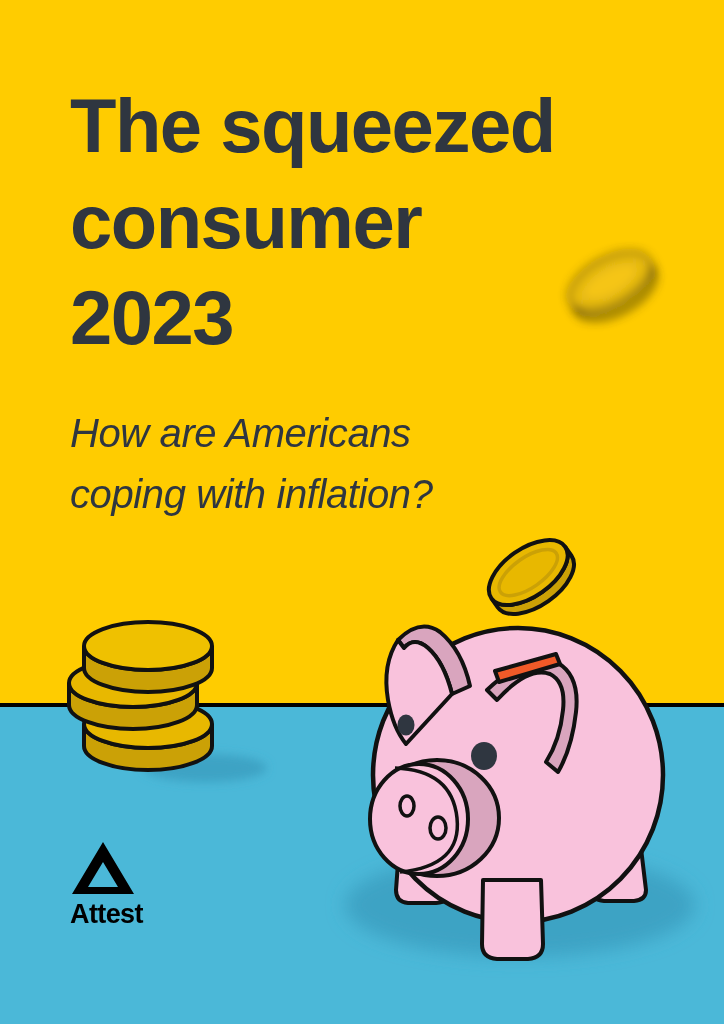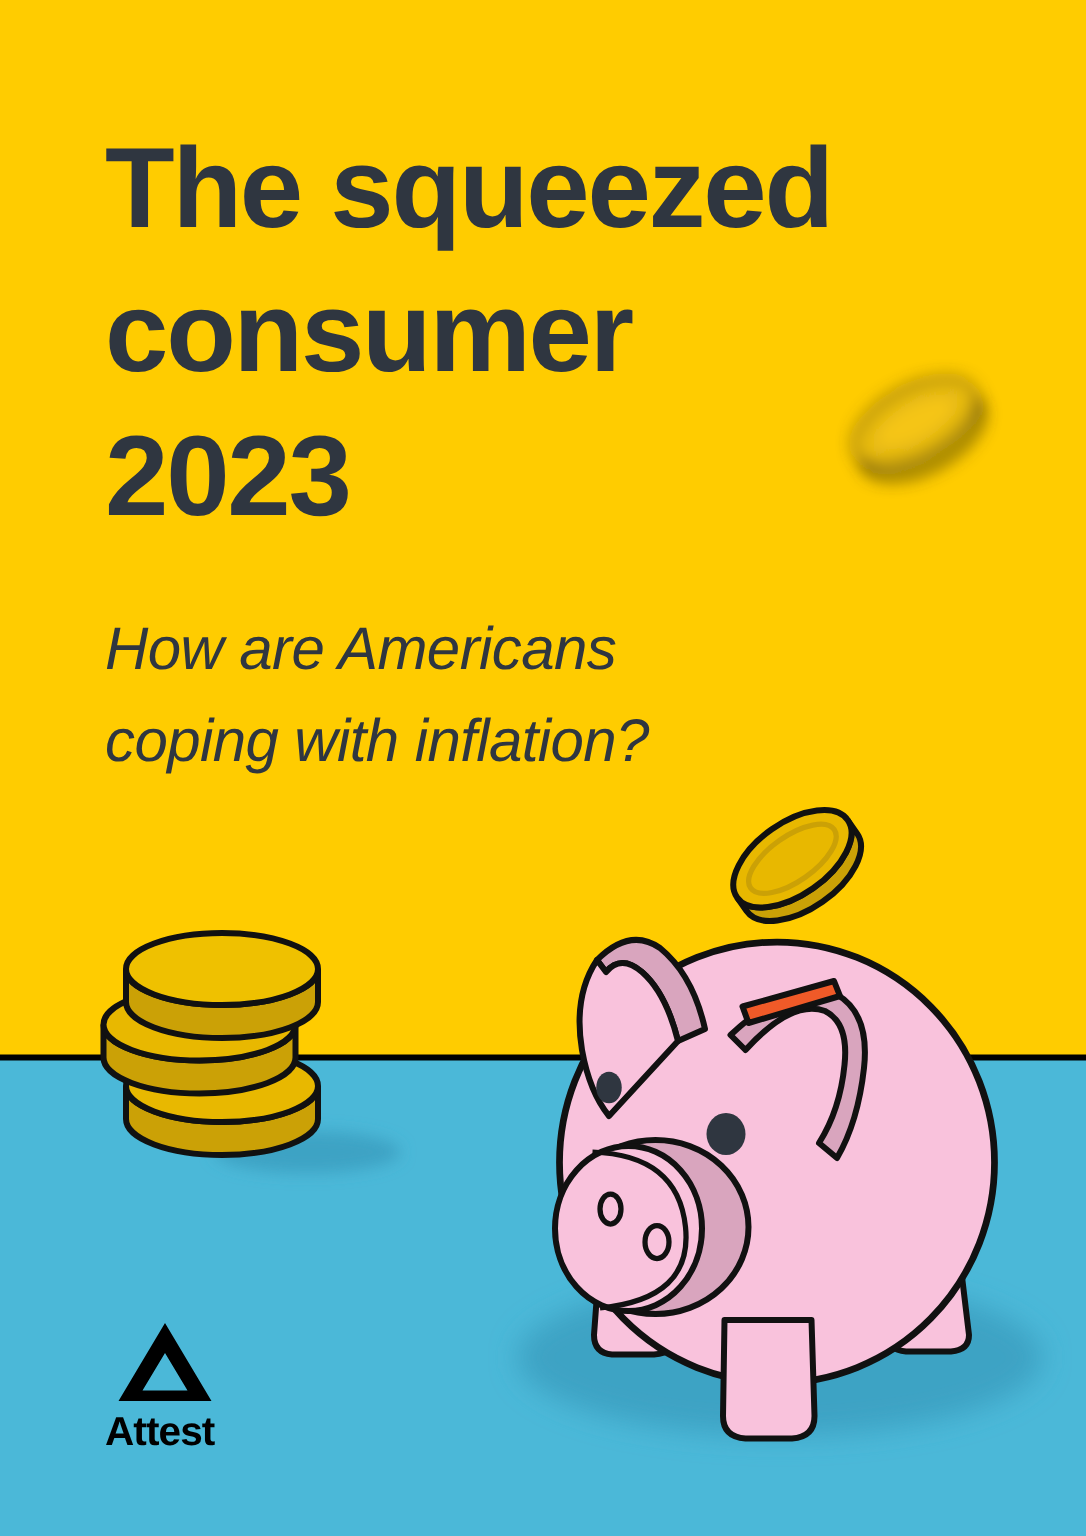--- a/index.html
+++ b/index.html
@@ -71,25 +71,25 @@
     left: 0; top: 0;
     width: 724px;
     height: 1024px;
   }
   .art-back { z-index: 10; }
   .art-front { z-index: 30; }
   
   .logo {
     position: absolute;
     left: 70px;
-    top: 880px;
+    top: 840px;
     z-index: 50;
     display: flex;
     flex-direction: column;
-    align-items: flex-end;
+    align-items: flex-start;
   }
   .logo-mark { display: block; }
   .logo-word {
     font-size: 27px;
     font-weight: bold;
     color: #000000;
     letter-spacing: -0.6px;
     line-height: 30px;
     margin-top: 3px;
   }

